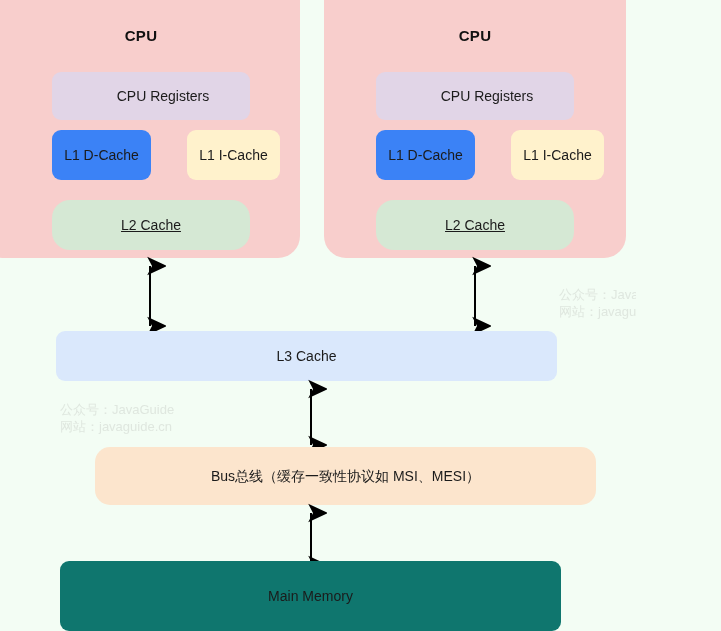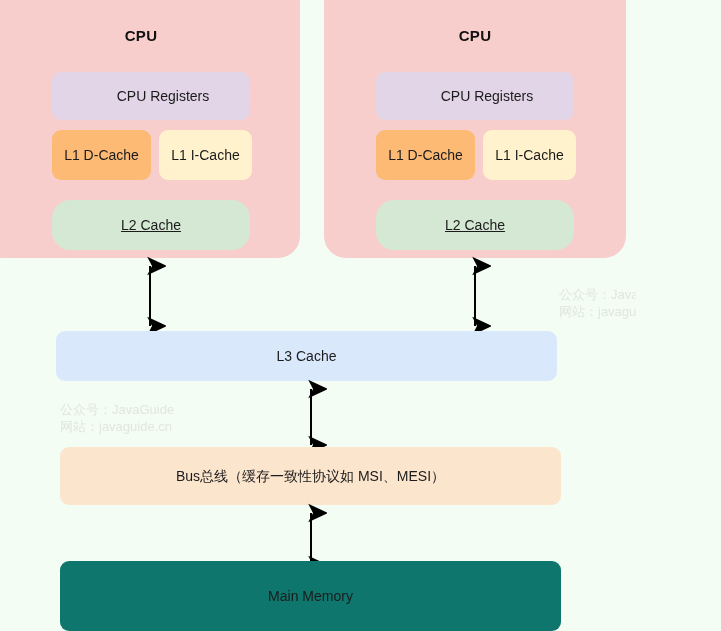--- a/index.html
+++ b/index.html
@@ -46,39 +46,41 @@
     letter-spacing: 0.3px;
   }
 
   
   .registers {
     background: #e1d5e7;
     border-radius: 9px;
     padding-left: 24px;
   }
   .l1d {
-    background: #fdba74;
+    background: #3b82f6;
     border-radius: 9px;
   }
   .l1i {
     background: #fff2cc;
     border-radius: 9px;
+    margin-left: 28px;
   }
   .l2 {
     background: #d5e8d4;
     border-radius: 18px;
     text-decoration: underline;
   }
   .l3 {
     background: #dae8fc;
     border-radius: 9px;
   }
   .bus {
     background: #fce5cd;
-    border-radius: 9px;
+    border-radius: 15px;
+    margin-left: 35px;
   }
   .memory {
     background: #0f766e;
     border-radius: 9px;
   }
 
   
   .arrow {
     position: absolute;
   }

